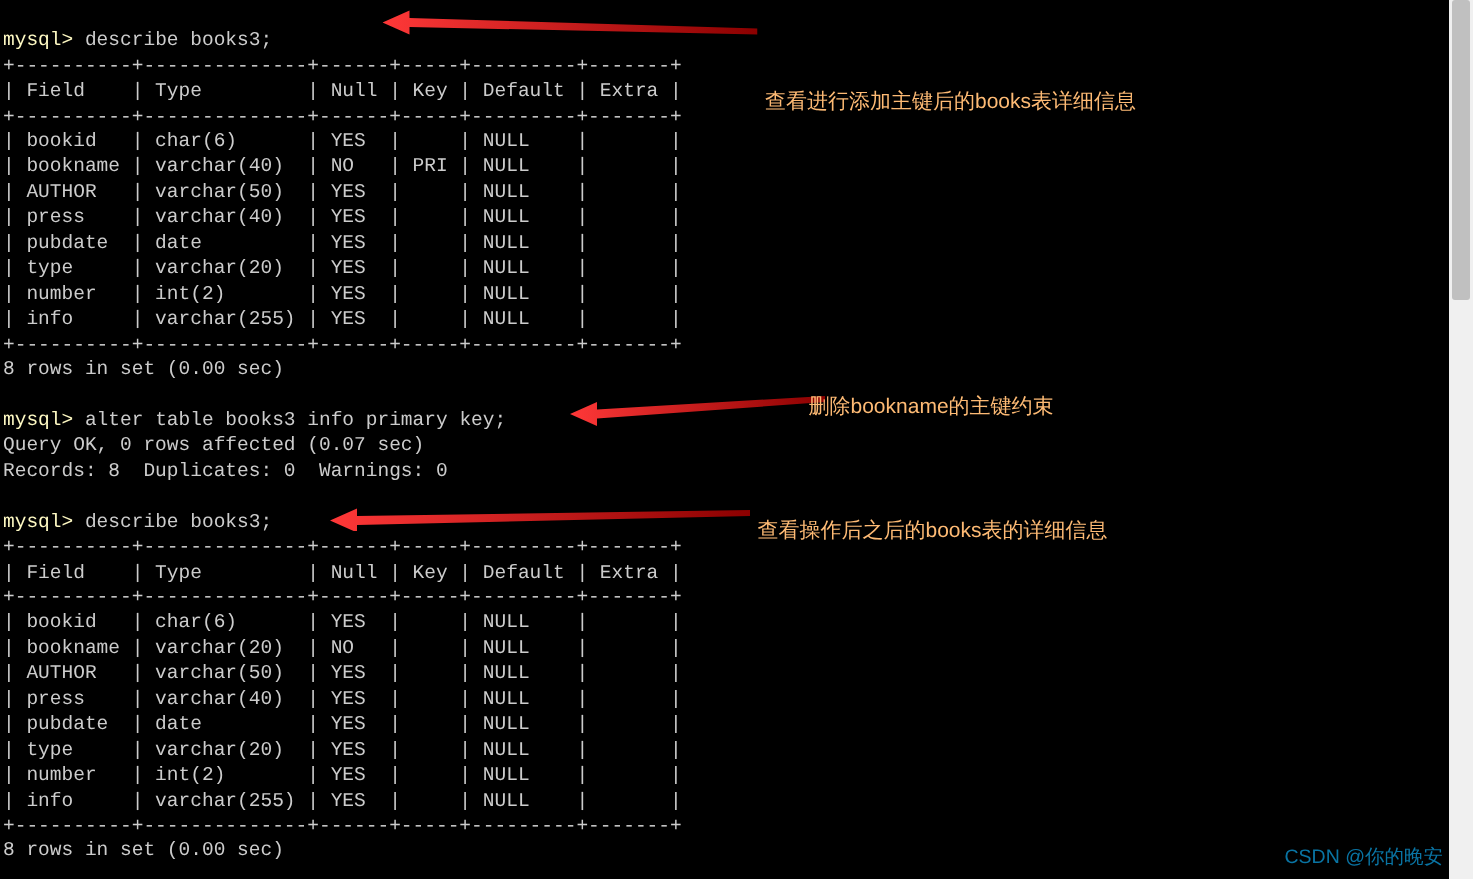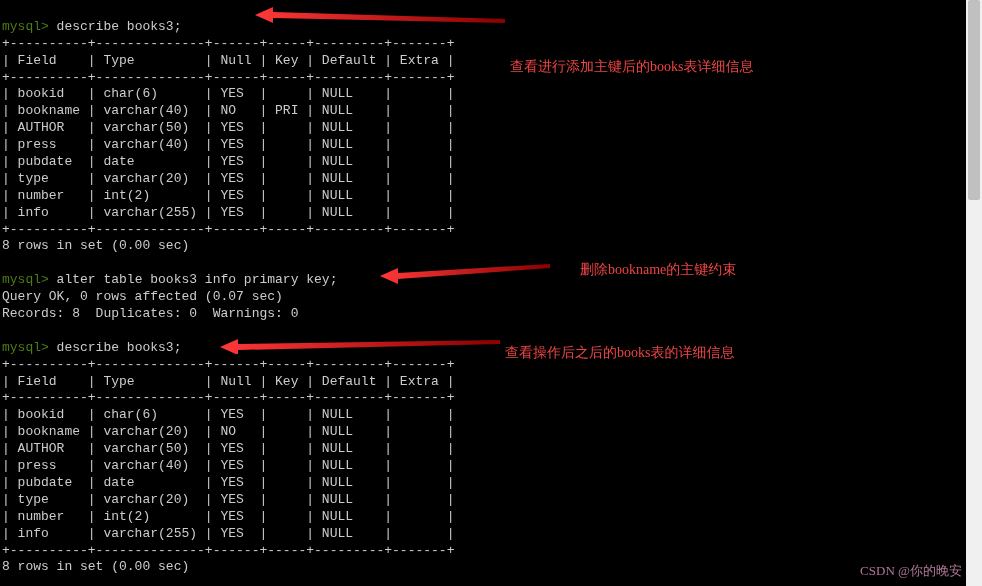--- a/index.html
+++ b/index.html
@@ -17,39 +17,39 @@
       position: relative;
       overflow: hidden;
       padding: 2px 0 0 2px;
       line-height: 1.3;
     }
     .terminal {
       white-space: pre;
       color: #ccc;
     }
     .prompt {
-      color: #4d7c0f;
+      color: #fef9c3;
     }
     .annotation {
       position: absolute;
-      color: #ef4444;
-      font-family: Liberation Serif, serif;
+      color: #fdba74;
+      font-family: Liberation Sans, sans-serif;
       font-size: 14px;
       white-space: nowrap;
     }
     .arrow {
       position: absolute;
       pointer-events: none;
     }
     .watermark {
       position: absolute;
       bottom: 6px;
       right: 20px;
-      color: #f9a8d4;
-      font-family: Liberation Serif, serif;
+      color: #0ea5e9;
+      font-family: Liberation Sans, sans-serif;
       font-size: 13px;
       opacity: 0.7;
       margin-top: 10px;
     }
     .scrollbar-track {
       position: absolute;
       right: 0;
       top: 0;
       width: 16px;
       height: 586px;
@@ -119,21 +119,21 @@
 
 <svg class="arrow" style="left:380px; top:254px;" width="170" height="30">
   <defs>
     <linearGradient id="ga2" x1="0%" y1="0%" x2="100%" y2="0%">
       <stop offset="0%" stop-color="#ff3838"></stop>
       <stop offset="100%" stop-color="#8b0000"></stop>
     </linearGradient>
   </defs>
   <polygon points="0,22 18,14 18,19 170,10 170,14 18,25 18,30" fill="url(#ga2)"></polygon>
 </svg>
-<div class="annotation" style="left:580px; top:261px;text-align:right;">删除bookname的主键约束</div>
+<div class="annotation" style="left:539px; top:261px;text-align:right;">删除bookname的主键约束</div>
 
 <svg class="arrow" style="left:220px; top:330px;" width="280" height="24">
   <defs>
     <linearGradient id="ga3" x1="0%" y1="0%" x2="100%" y2="0%">
       <stop offset="0%" stop-color="#ff3838"></stop>
       <stop offset="100%" stop-color="#8b0000"></stop>
     </linearGradient>
   </defs>
   <polygon points="0,17 18,9 18,14 280,10 280,14 18,20 18,25" fill="url(#ga3)"></polygon>
 </svg>

